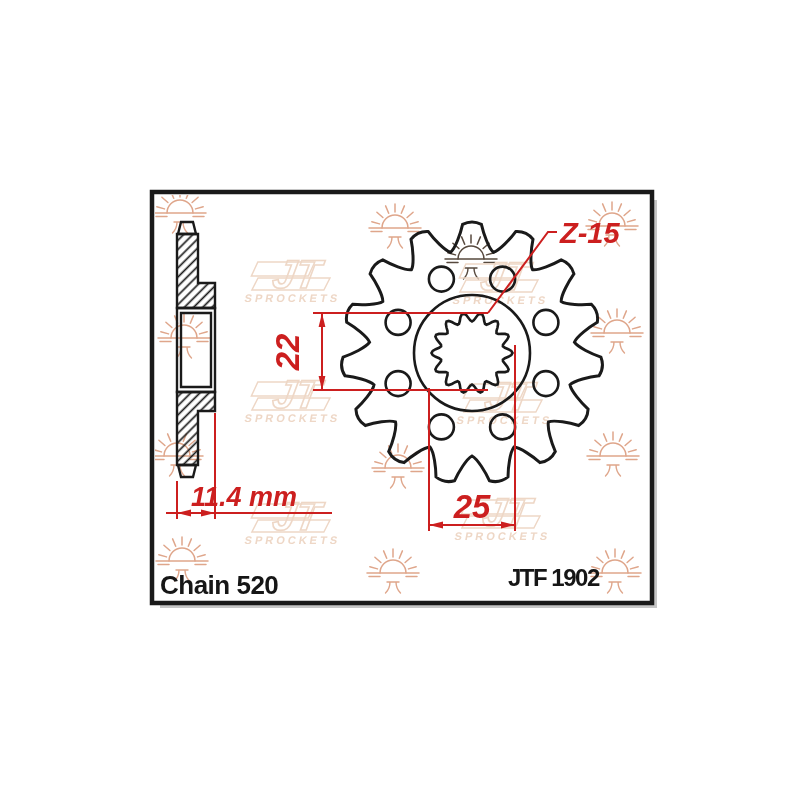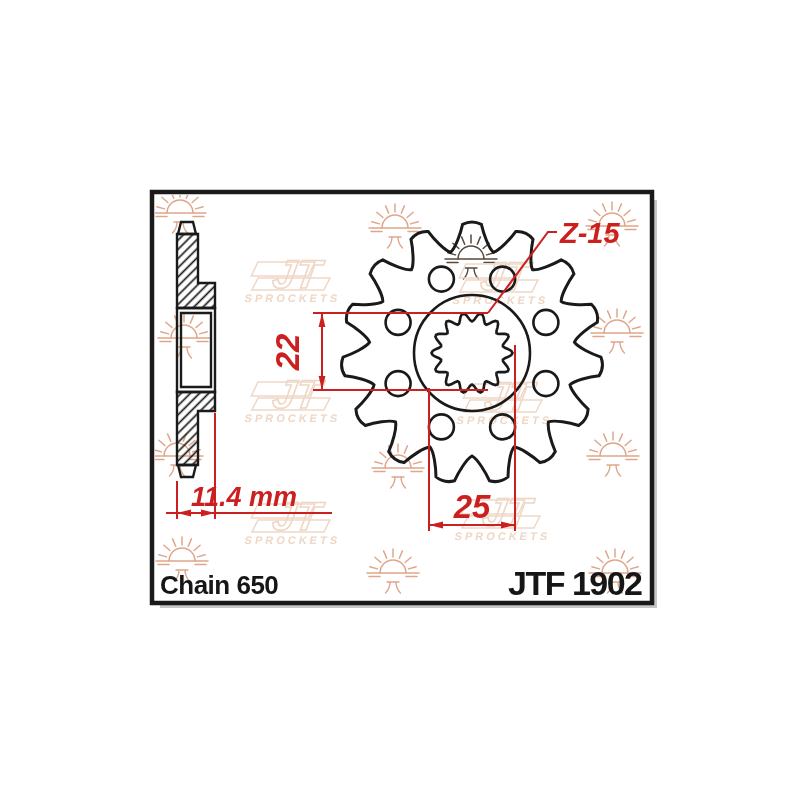--- a/index.html
+++ b/index.html
@@ -1,21 +1,21 @@
 <!DOCTYPE html>
 <html><head>
 <meta charset="utf-8">
 <style>
   html,body{margin:0;padding:0;background:#ffffff;}
   body{width:800px;height:800px;position:relative;font-family:"Liberation Sans",sans-serif;overflow:hidden;}
   #stage{position:absolute;left:0;top:0;width:800px;height:800px;}
   svg{position:absolute;left:0;top:0;}
   .lbl{position:absolute;color:#161616;font-weight:bold;line-height:1;white-space:nowrap;}
   .lbl.chain{left:160px;top:572px;font-size:26px;letter-spacing:-0.5px;}
-  .lbl.part{left:508px;top:566px;font-size:34px;letter-spacing:-1.5px;}
+  .lbl.part{left:508px;top:566px;font-size:24px;letter-spacing:-1.5px;}
 </style>
 </head>
 <body>
 
 <div id="stage">
   <svg width="800" height="800" viewBox="0 0 800 800" xmlns="http://www.w3.org/2000/svg">
       <defs>
         <pattern id="hatch" width="6.5" height="6.5" patternUnits="userSpaceOnUse" patternTransform="rotate(-45)">
           <line x1="0" y1="3.2" x2="6.5" y2="3.2" stroke="#1a1a1a" stroke-width="1.7"></line>
         </pattern>
@@ -275,15 +275,15 @@
       <polygon points="322,390 318.6,376.0 325.4,376.0" fill="#cc1f1f"></polygon>
       <polygon points="429,525 443.0,521.6 443.0,528.4" fill="#cc1f1f"></polygon>
       <polygon points="515,525 501.0,528.4 501.0,521.6" fill="#cc1f1f"></polygon>
       <polygon points="177,513 191.0,509.6 191.0,516.4" fill="#cc1f1f"></polygon>
       <polygon points="215,513 201.0,516.4 201.0,509.6" fill="#cc1f1f"></polygon>
       <text transform="translate(299,352) rotate(-90)" text-anchor="middle" font-size="33" font-style="italic" font-weight="600" fill="#cc1f1f" font-family="'Liberation Sans',sans-serif">22</text>
       <text x="472" y="518" text-anchor="middle" font-size="33" font-style="italic" font-weight="600" fill="#cc1f1f" font-family="'Liberation Sans',sans-serif">25</text>
       <text x="191" y="506" font-size="27" font-style="italic" font-weight="600" fill="#cc1f1f" font-family="'Liberation Sans',sans-serif">11.4 mm</text>
       <text x="560" y="243" font-size="29" font-style="italic" font-weight="600" fill="#cc1f1f" font-family="'Liberation Sans',sans-serif">Z-15</text>
     </svg>
-  <div class="lbl chain">Chain 650</div>
+  <div class="lbl chain">Chain 520</div>
   <div class="lbl part">JTF 1902</div>
 </div>
 
 </body></html>

